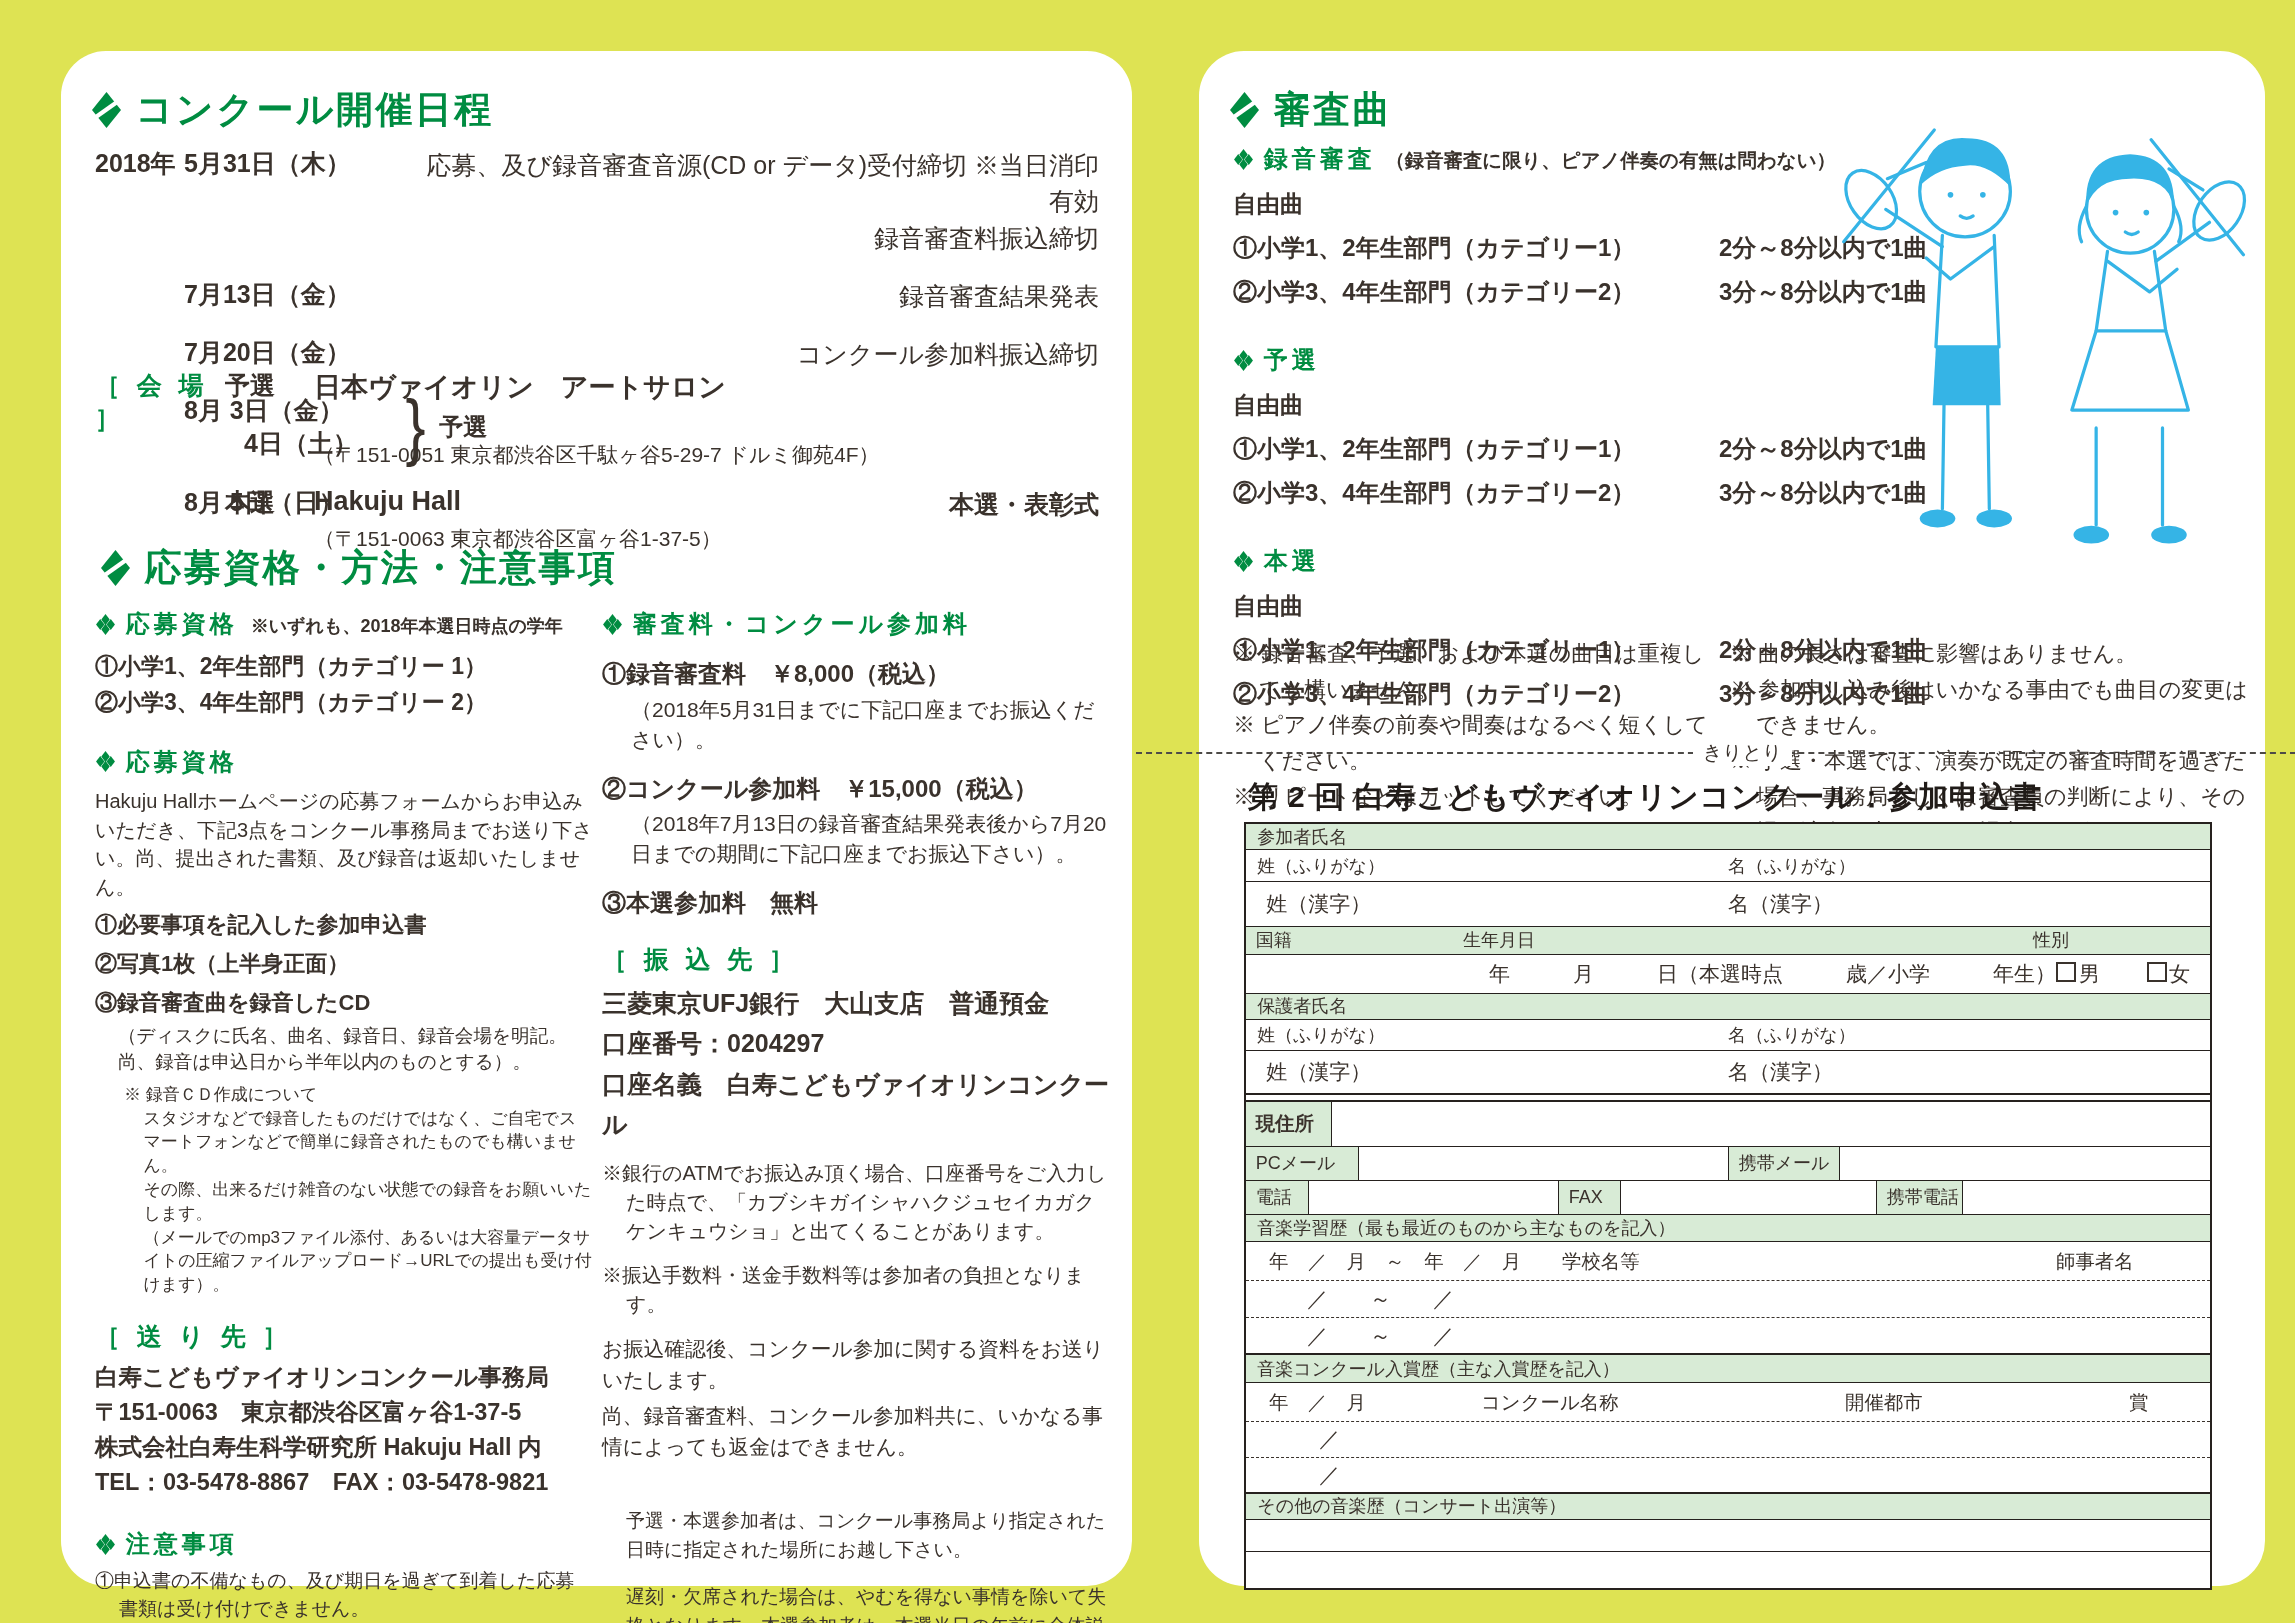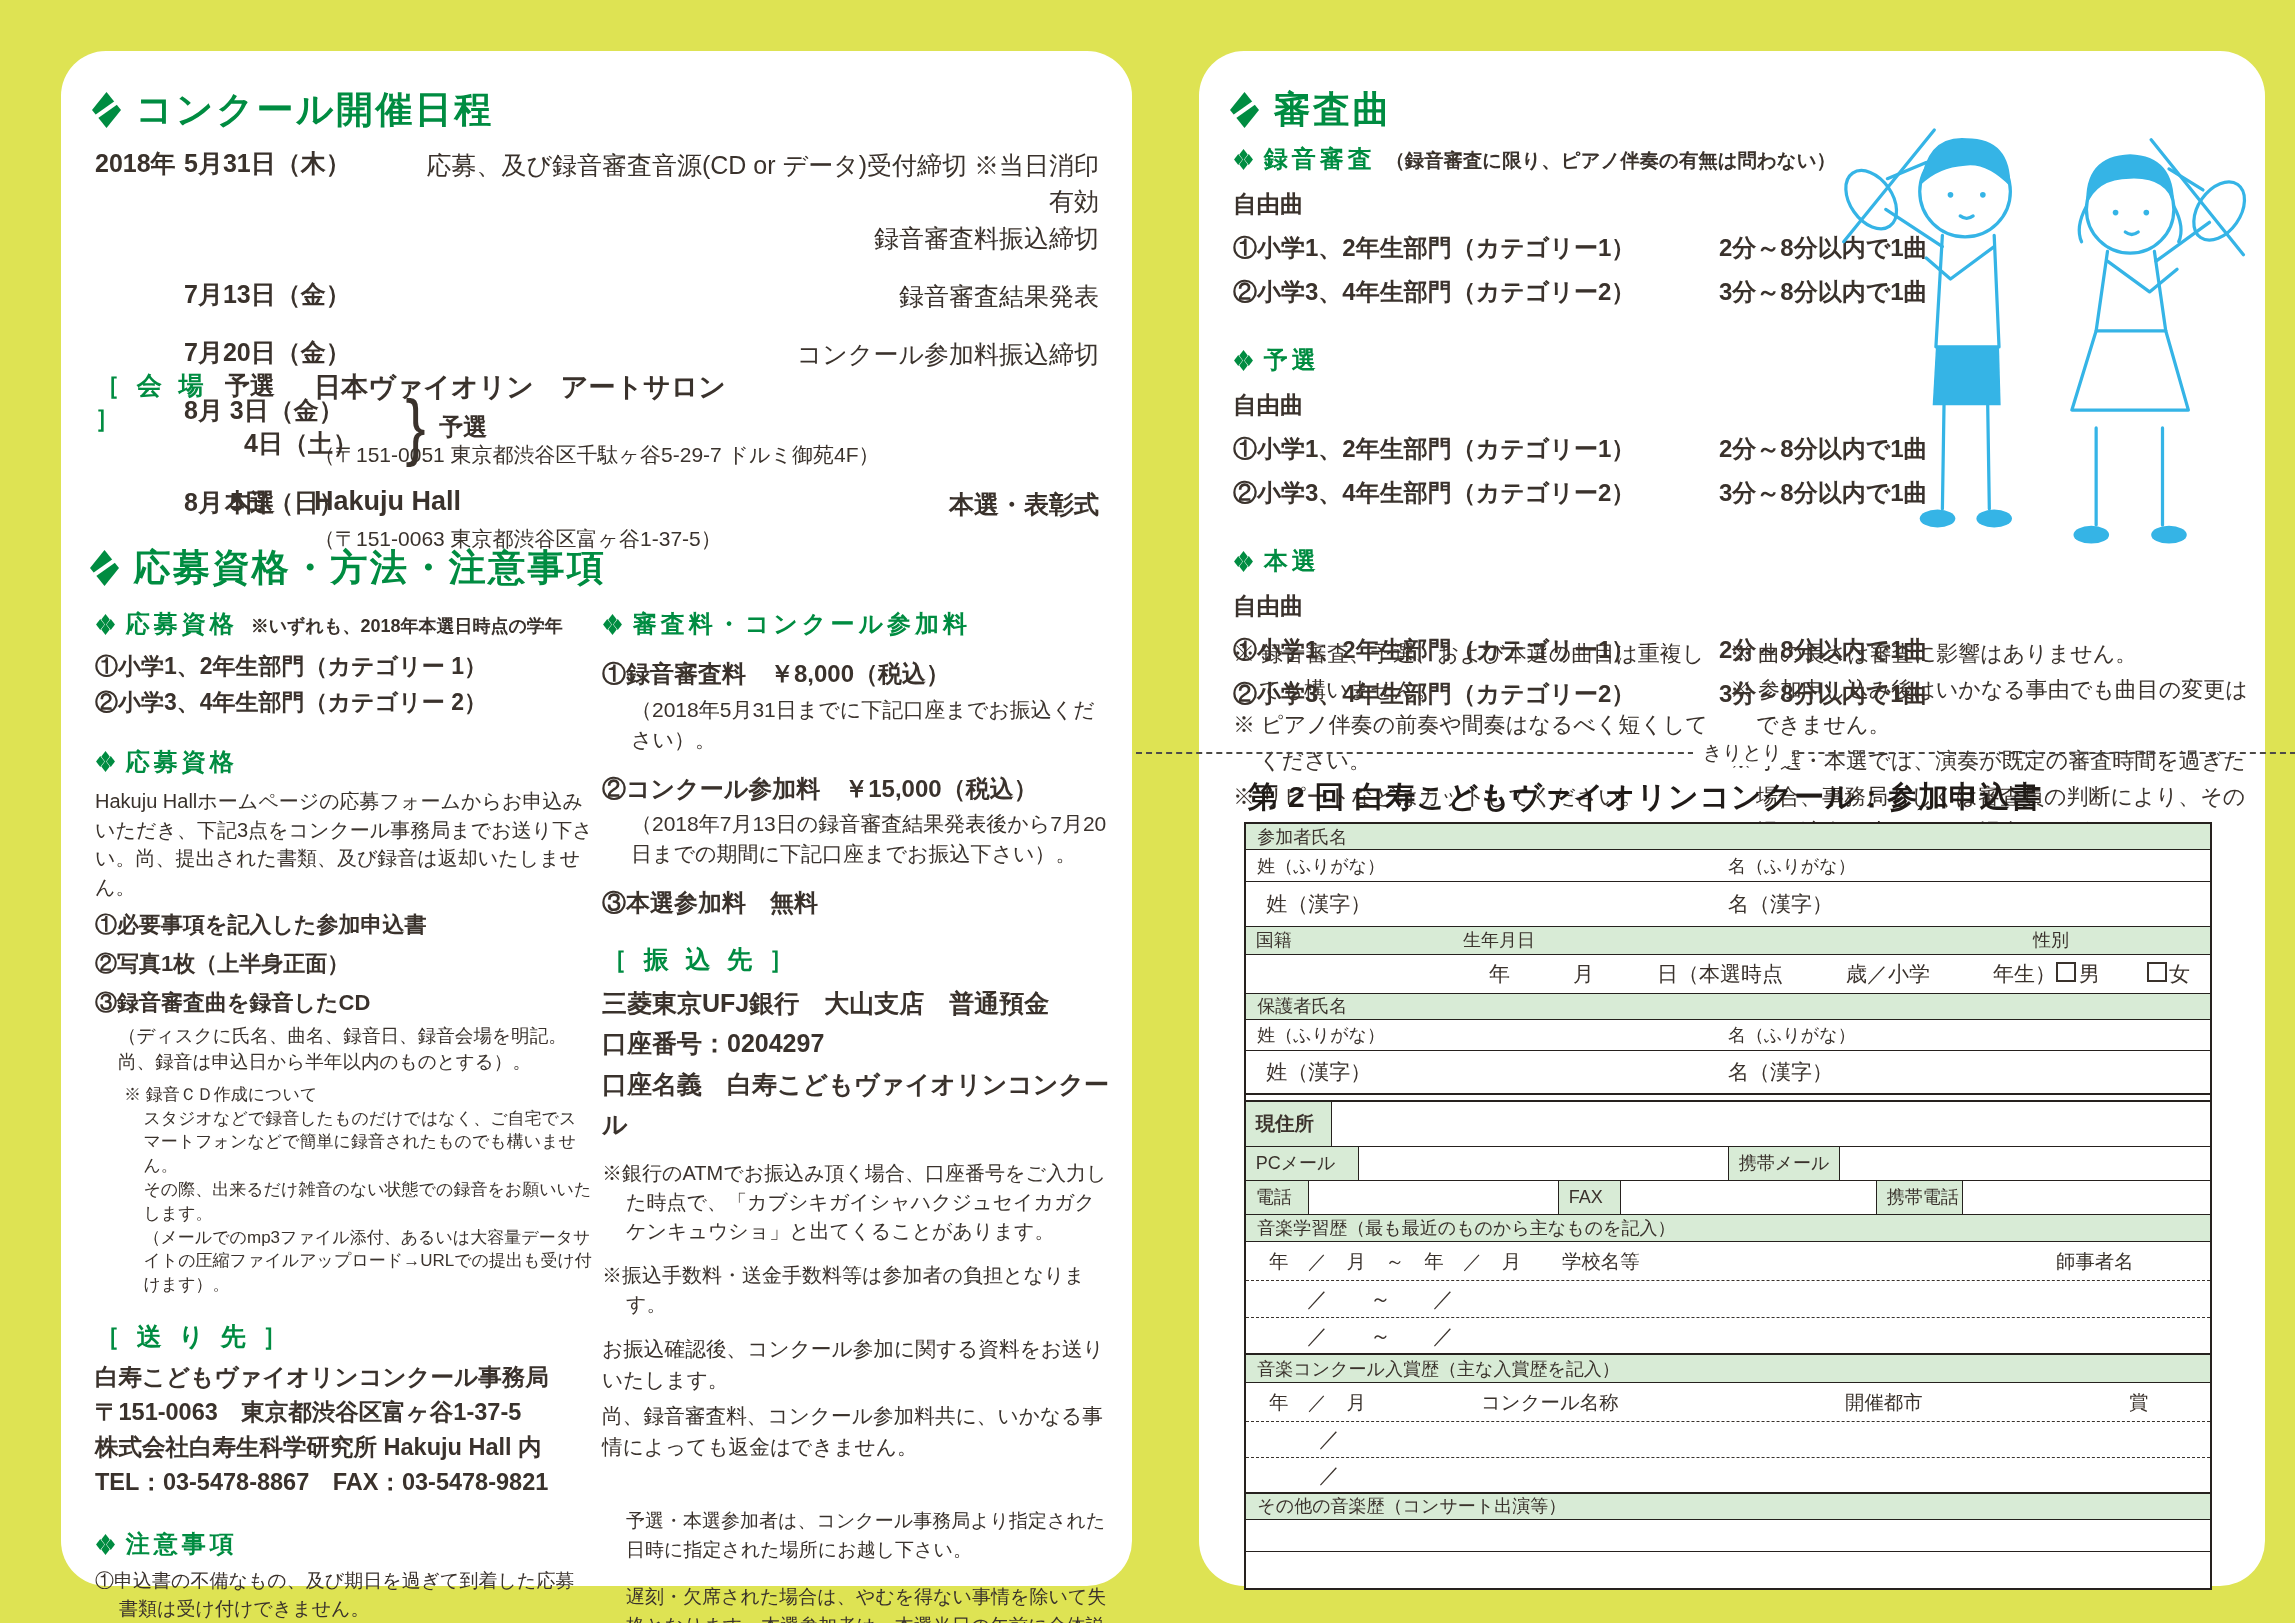--- a/index.html
+++ b/index.html
@@ -155,21 +155,21 @@
         <span class="venue-addr">（〒151-0051 東京都渋谷区千駄ヶ谷5-29-7 ドルミ御苑4F）</span>
         <span></span>
         <span class="venue-round">本選</span>
         <span class="venue-name">Hakuju Hall</span>
         <span></span>
           <span></span>
         <span class="venue-addr">（〒151-0063 東京都渋谷区富ヶ谷1-37-5）</span>
       </div>
     </div>
 
-    <div class="sec-title" style="left:29px;top:492px;">
+    <div class="sec-title" style="left:40px;top:492px;">
       <svg class="dia" viewBox="0 0 34 42">
           <polygon points="17,0 34,21 17,42 0,21" fill="#008c41"></polygon>
           <line x1="5" y1="29" x2="29" y2="12" stroke="#fff" stroke-width="5"></line>
         </svg>
       <span>応募資格・方法・注意事項</span>
     </div>
 
     <div class="colA">
       <div class="qual-row">
         <span class="sub-head">

